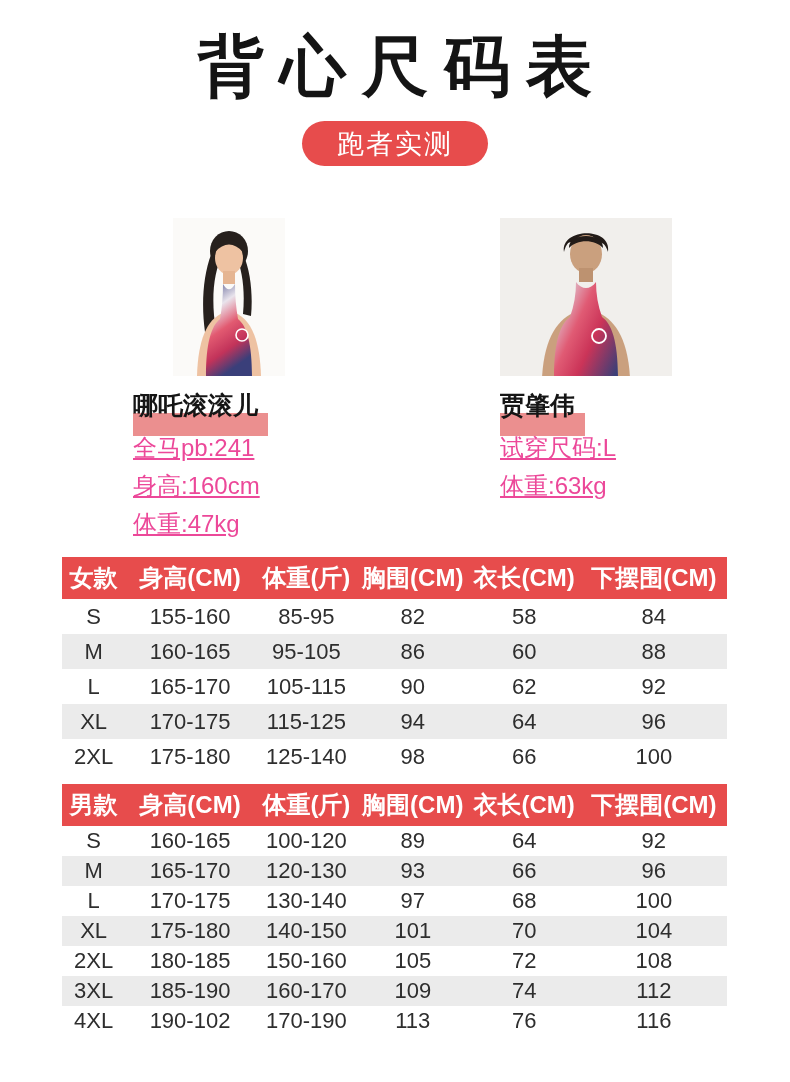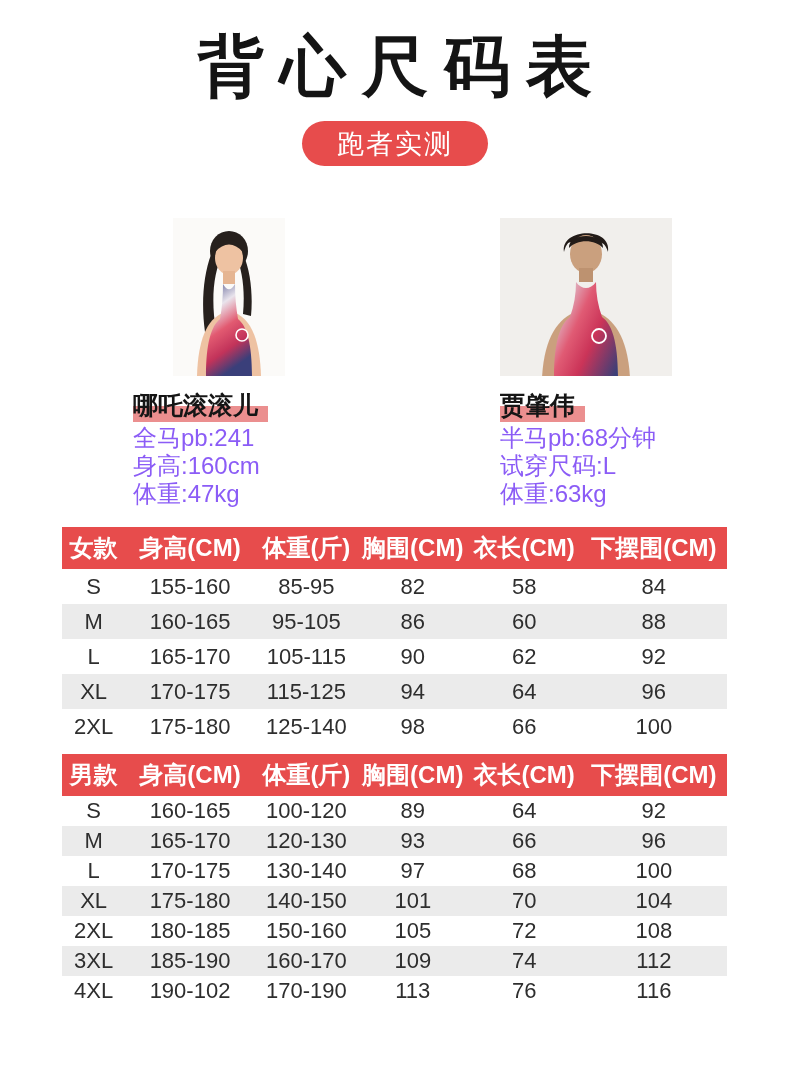--- a/index.html
+++ b/index.html
@@ -57,28 +57,29 @@
   .photo.male-photo   { width: 172px; margin-left: 0;   background: #f1efec; }
   .photo svg { display: block; }
   .model-name {
     margin-top: 13px;
     font-size: 25px;
     font-weight: bold;
     color: #151515;
   }
   .model-name .hl {
     background: linear-gradient(to bottom, transparent 48%, var(--highlight, #eb8f8f) 48%);
-    padding: 0 10px 3px 0;
+    padding: 0 10px 17px 0;
   }
   .stat {
     font-size: 24px;
     font-weight: 500;
-    color: #8b5cf6;
-    margin-top: 3px;
+    color: #ec4899;
+    margin-top: 13px;
     line-height: 25px;
+    text-decoration: underline;
   }
 
   
   table.size-table {
     width: 665px;
     margin: 21px 0 0 62px;
     border-collapse: collapse;
     table-layout: fixed;
   }
   table.size-table.men { margin-top: 10px; }
@@ -170,21 +171,20 @@
             <path d="M-7 50 h14 v14 h-14 z" fill="#bd9270"></path>
             <path d="M-44 160 C-42 120 -28 100 -10 94 L10 94 C28 100 42 120 44 160 Z" fill="#caa07e"></path>
             <path d="M-32 160 C-32 124 -26 106 -16 99 C-12 88 -10 76 -10 64 C-4 72 4 72 10 64 C10 76 12 88 16 99 C26 106 32 124 32 160 Z" fill="url(#vgM)"></path>
             <circle cx="13" cy="118" r="7" fill="none" stroke="#ffffff" stroke-width="1.8"></circle>
           </g>
         </svg>
       </div>
       <div class="model-name">
         <span class="hl">贾肇伟</span>
       </div>
-      <div class="stat">半马pb:68分钟</div>
       <div class="stat">试穿尺码:L</div>
       <div class="stat">体重:63kg</div>
     </div>
 
   </div>
 
   <table class="size-table women">
     <colgroup>
         <col>
         <col>

